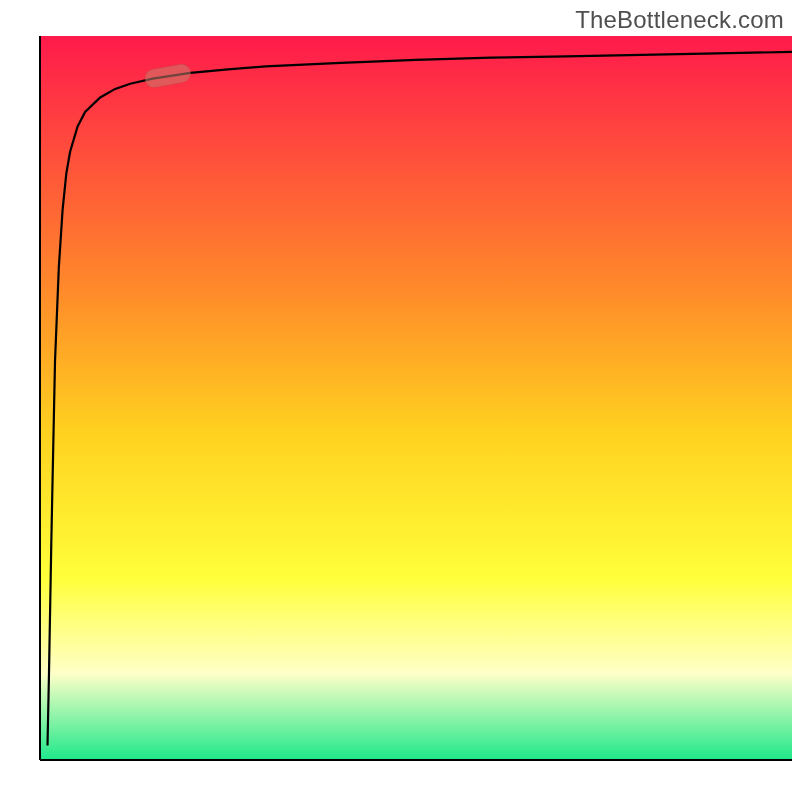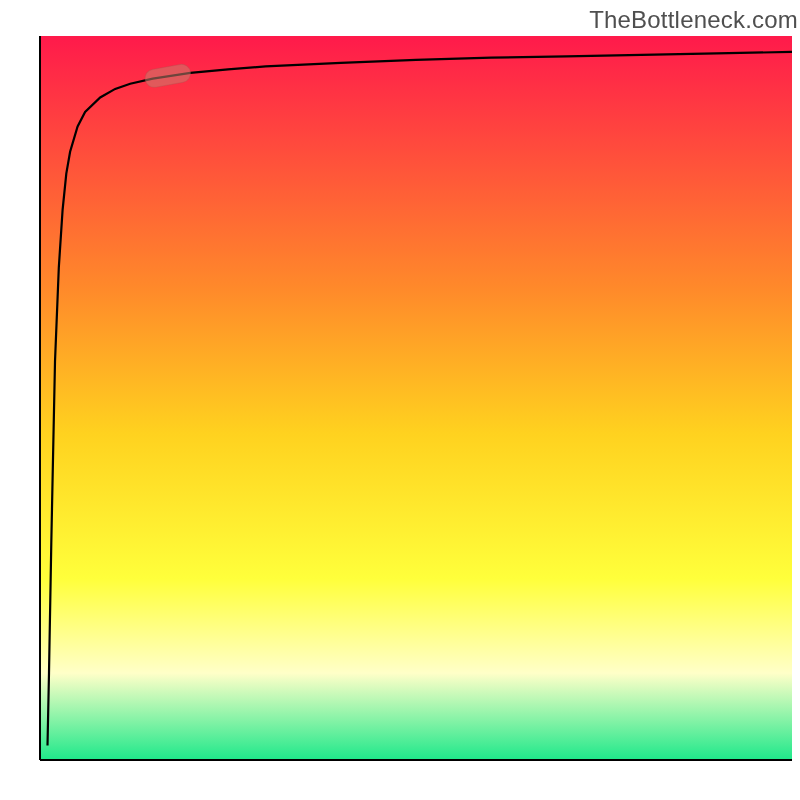--- a/index.html
+++ b/index.html
@@ -7,21 +7,21 @@
     width: 800px;
     height: 800px;
     position: relative;
     background: #fff;
     font-family: Arial, Helvetica, sans-serif;
     overflow: hidden;
   }
   .watermark {
     position: absolute;
     top: 6px;
-    right: 2px;
+    right: 16px;
     font-size: 24px;
     color: #4f4f4f;
     letter-spacing: 0.2px;
     user-select: none;
   }
   .plot-wrap {
     position: absolute;
     left: 0;
     top: 0;
     width: 800px;

